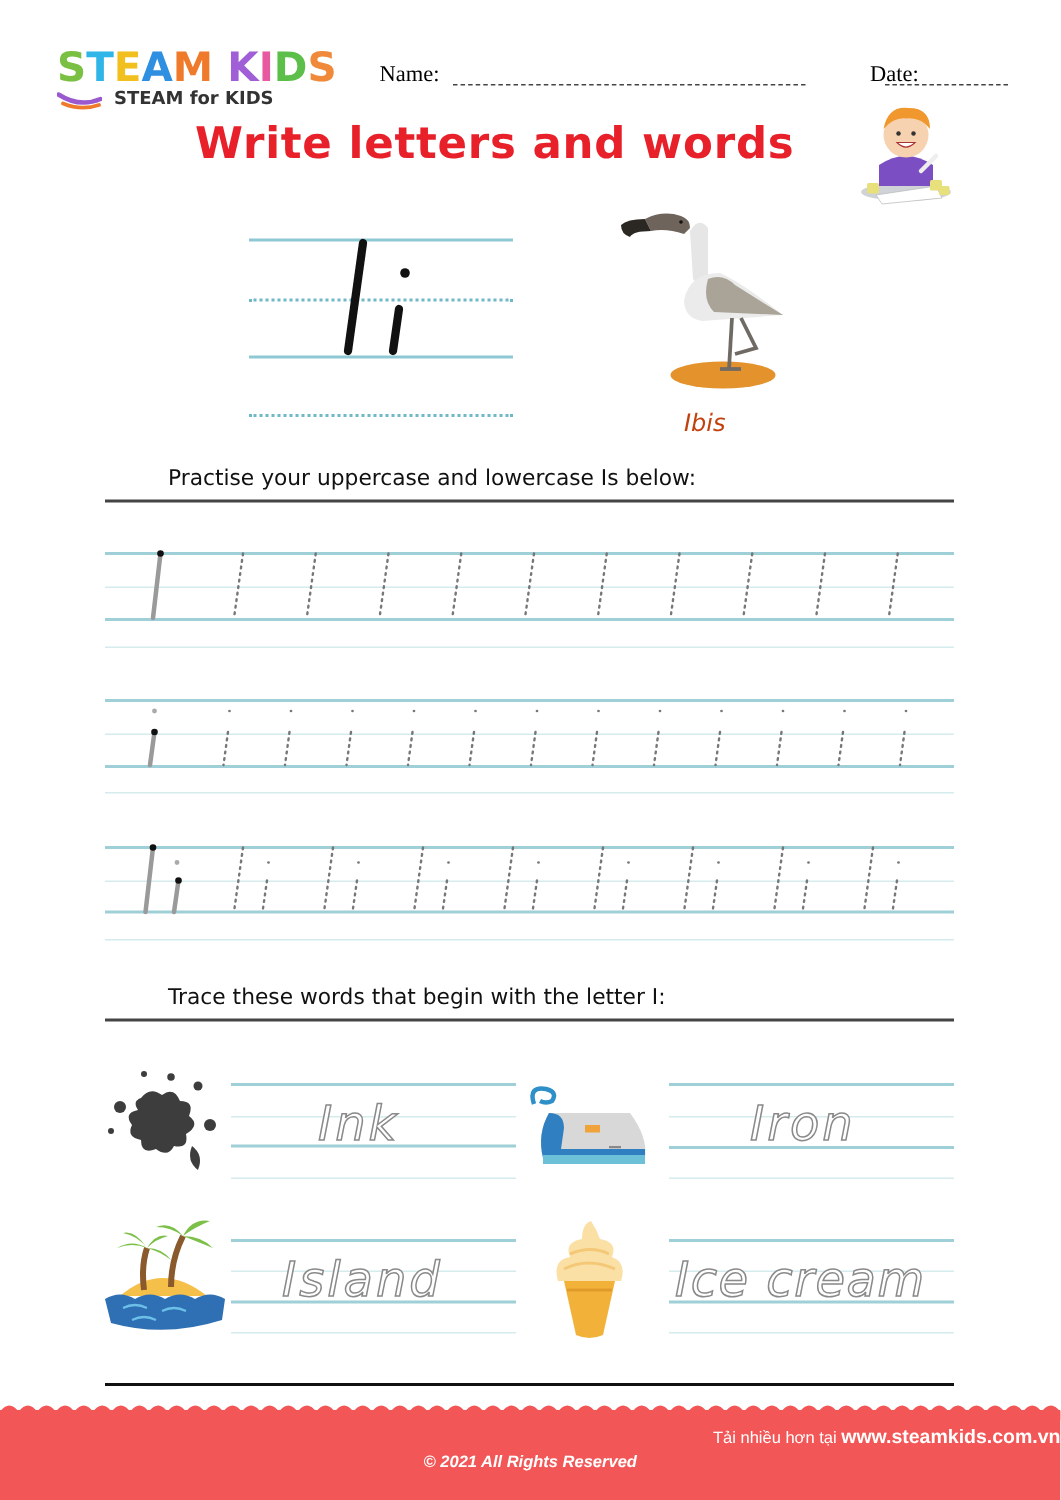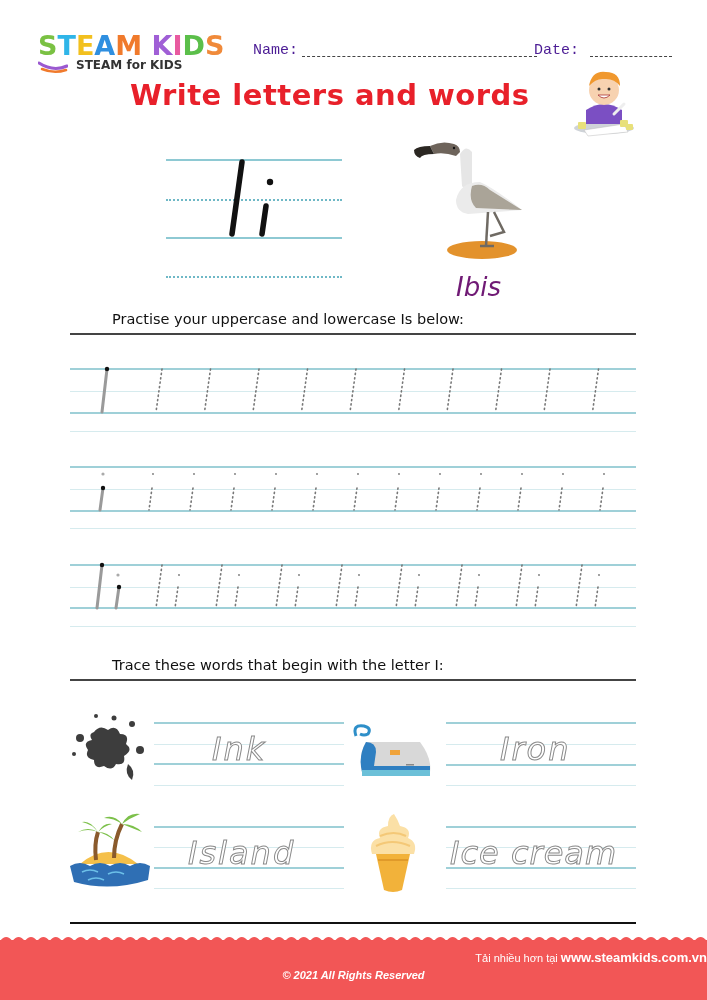--- a/index.html
+++ b/index.html
@@ -7,31 +7,31 @@
   body { position:relative; font-family:"DejaVu Sans", sans-serif; color:#222; }
   .abs { position:absolute; }
 
   
   .logo-text { left:38px; top:31px; font-family:"DejaVu Sans", sans-serif; font-weight:bold; font-size:27px; letter-spacing:0px; line-height:30px; }
   .logo-text span { display:inline-block; }
   .logo-sub { left:76px; top:58px; font-size:12px; font-weight:bold; color:#333; font-family:"DejaVu Sans", sans-serif; }
   .logo-swoosh { left:38px; top:60px; width:30px; height:14px; }
 
   
-  .field-label { font-family:Liberation Mono, monospace; font-size:15px; color:#4c1d95; top:42px; }
+  .field-label { font-family:Liberation Serif, serif; font-size:15px; color:#000000; top:42px; }
   .field-line { top:56px; border-bottom:1px dashed #444; height:1px; }
 
   
   .title { left:130px; top:78px; font-family:"DejaVu Sans", sans-serif; font-weight:bold; font-size:29px; color:#e8202a; letter-spacing:0.5px; }
 
   
   .solid-line { height:2px; background:#8ec9d3; }
   .dot-line { height:0; border-top:2px dotted #6fb8c6; }
 
-  .caption { left:456px; top:272px; font-family:"DejaVu Sans", sans-serif; font-style:italic; font-size:26px; color:#701a75; }
+  .caption { left:456px; top:272px; font-family:"DejaVu Sans", sans-serif; font-style:italic; font-size:16px; color:#c2410c; }
 
   .section-heading { left:72px; font-family:"DejaVu Sans", sans-serif; font-size:14.5px; color:#111;margin-left:40px; }
   .section-rule { left:70px; width:566px; height:2px; background:#444; }
 
   .guide-solid { height:1.5px; background:#9fd0d8; }
   .guide-light { height:1px; background:#d6ebee; }
 
   .word-trace { font-family:"DejaVu Sans", sans-serif; font-style:italic; font-size:32px; color:#fff; -webkit-text-stroke:1px #8a8a8a; letter-spacing:2px; line-height:34px; }
 
   
@@ -46,21 +46,21 @@
 
 <div class="abs logo-text" id="logo"><span style="color: rgb(122, 193, 67);">S</span><span style="color: rgb(47, 181, 232);">T</span><span style="color: rgb(242, 192, 30);">E</span><span style="color: rgb(47, 143, 224);">A</span><span style="color: rgb(240, 122, 44);">M</span><span style="color: rgb(255, 255, 255);">&nbsp;</span><span style="color: rgb(160, 95, 214);">K</span><span style="color: rgb(232, 90, 160);">I</span><span style="color: rgb(91, 191, 74);">D</span><span style="color: rgb(240, 138, 58);">S</span></div>
 <svg class="abs logo-swoosh" viewBox="0 0 30 14">
   <path d="M1 3 Q15 12 29 6" stroke="#9b59d0" stroke-width="3" fill="none" stroke-linecap="round"></path>
   <path d="M4 9 Q16 14 28 10" stroke="#f07a2c" stroke-width="2.5" fill="none" stroke-linecap="round"></path>
 </svg>
 <div class="abs logo-sub">STEAM for KIDS</div>
 
 <div class="abs field-label" style="left:253px;">Name:</div>
 <div class="abs field-line" style="left:302px; width:235px;"></div>
-<div class="abs field-label" style="left:534px;text-align:right;">Date:</div>
+<div class="abs field-label" style="left:580px;text-align:right;">Date:</div>
 <div class="abs field-line" style="left:590px; width:82px;"></div>
 
 <div class="abs title">Write letters and words</div>
 
 <svg class="abs" style="left:568px; top:64px; width:72px; height:74px;" viewBox="0 0 72 74">
   <ellipse cx="36" cy="64" rx="30" ry="6" fill="#cfd3d8"></ellipse>
   <path d="M16 66 L56 60 L60 68 L20 72 Z" fill="#fff" stroke="#bbb" stroke-width="0.5"></path>
   <path d="M18 46 Q36 34 54 46 L54 60 L18 60 Z" fill="#7b4fc3"></path>
   <circle cx="36" cy="26" r="15" fill="#f7d2b0"></circle>
   <path d="M21 22 Q24 6 38 8 Q52 8 52 22 Q46 14 36 15 Q28 14 21 22 Z" fill="#f0982e"></path>

